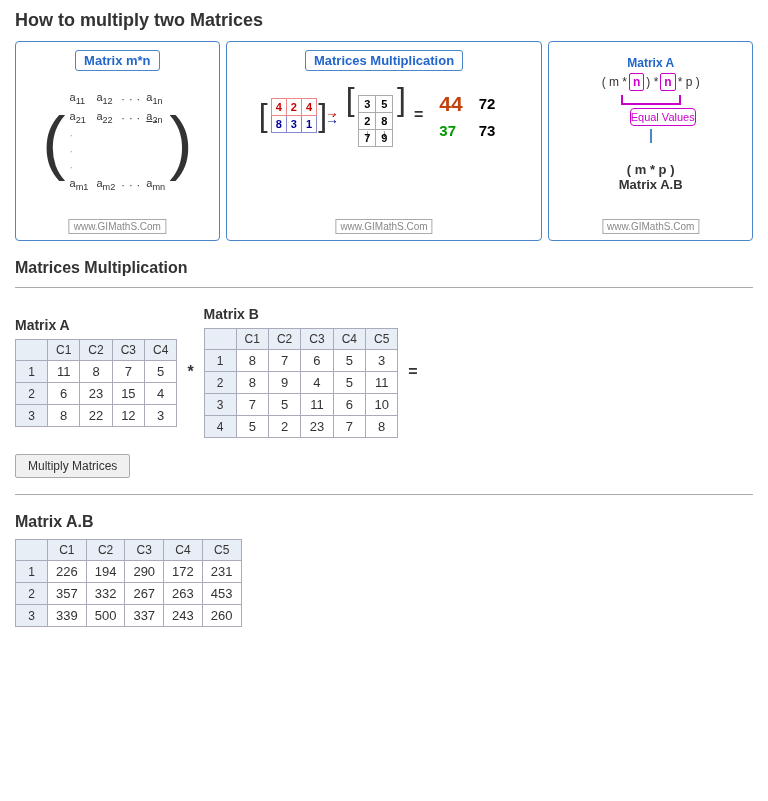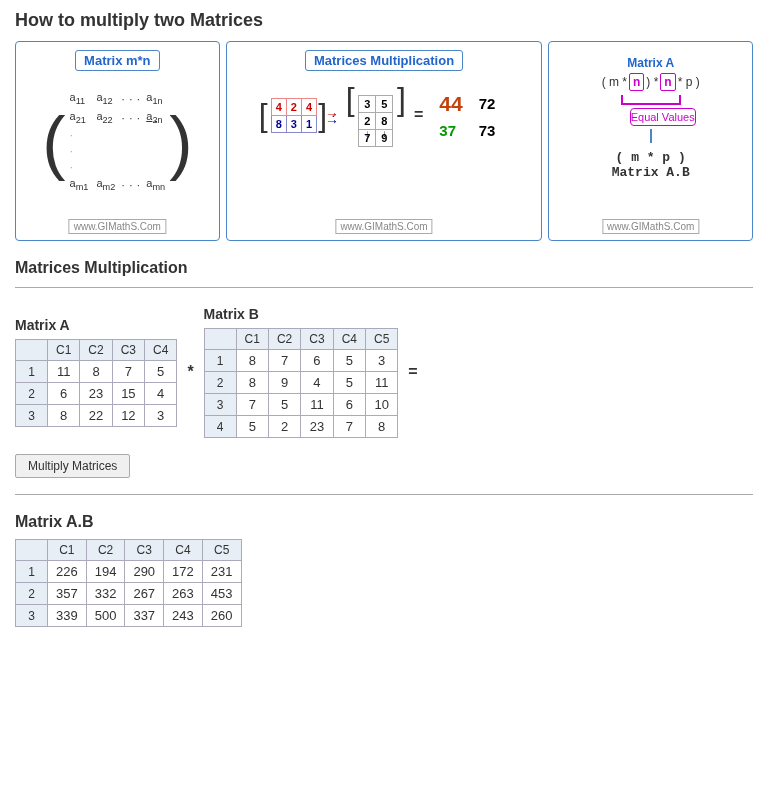--- a/index.html
+++ b/index.html
@@ -255,21 +255,21 @@
       </div>
     </div>
 
     <div style="display:flex; flex-direction:column; align-items:center; margin-top:4px;">
 
       <div style="width:60px; height:10px; border-bottom:2px solid #cc00cc; border-left:2px solid #cc00cc; border-right:2px solid #cc00cc; margin-bottom:3px;"></div>
       <div style="border:1.5px solid #cc00cc; border-radius:4px; padding:2px 0; font-size:11px; color:#cc00cc; display:inline-block;margin-left:24px;">Equal Values</div>
       <div style="width:2px; height:14px; background:#4a86c8; margin:3px auto;"></div>
     </div>
 
-    <div style="text-align:center; margin-top:4px;font-family:Liberation Mono, monospace;">
+    <div style="text-align:center; margin-top:16px;">
       <div style="font-size:13px; font-weight:bold; color:#333;">( m * p )</div>
       <div style="font-size:13px; font-weight:bold; color:#333;">Matrix A.B</div>
     </div>
 
     <div class="illus-watermark">www.GIMathS.Com</div>
   </div>
 </div>
 
 <h3>Matrices Multiplication</h3>
 <hr class="section-divider">

